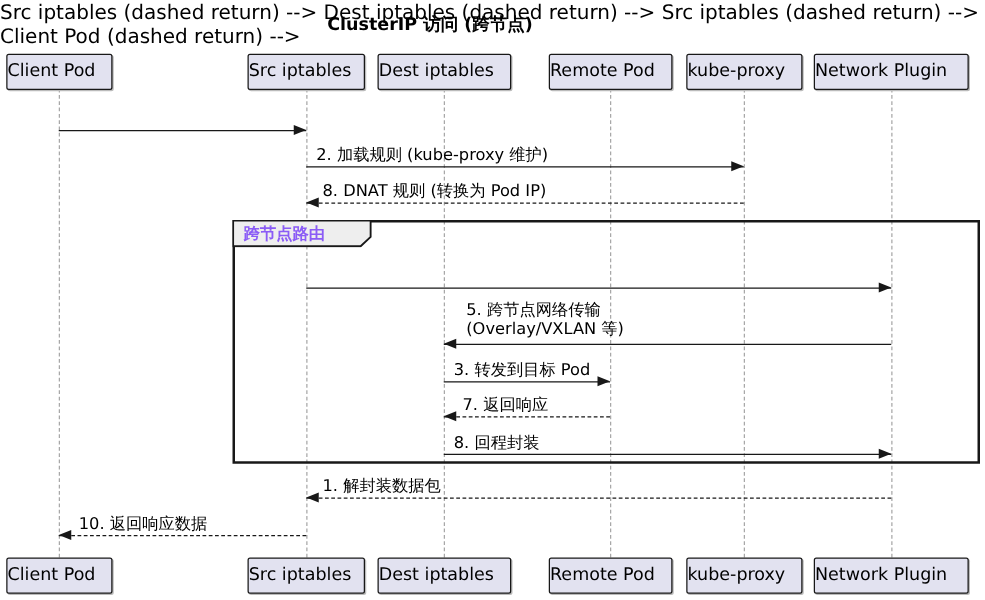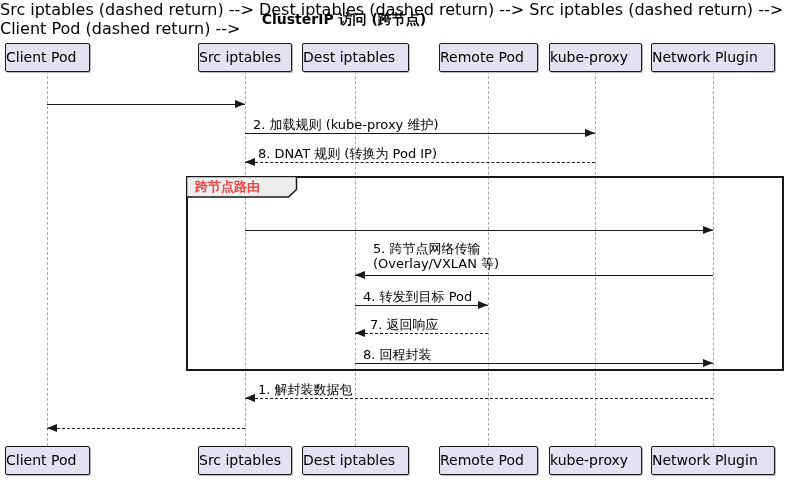--- a/index.html
+++ b/index.html
@@ -77,21 +77,21 @@
     position: absolute;
     left: 186px; top: 176px;
     width: 112px; height: 22px;
   }
   .frame-label svg { position: absolute; left: 0; top: 0; }
   .frame-label .txt {
     position: absolute;
     left: 9px; top: 2px;
     font-size: 13px;
     font-weight: bold;
-    color: #ef4444;
+    color: #8b5cf6;
     white-space: nowrap;
   }
 </style>
 </head>
 <body>
 
 <div id="diagram">
 
   <div class="title">ClusterIP 访问 (跨节点)</div>
 
@@ -137,40 +137,41 @@
   
   <div class="arrow-line" style="left:245px; top:230px; width:468px"></div>
   <div class="head right" style="left:703px; top:226px"></div>
 
   
   <div class="msg-label" style="left:373px; top:241px"><span>5. 跨节点网络传输</span><br><span>(Overlay/VXLAN 等)</span></div>
   <div class="arrow-line" style="left:355px; top:275px; width:358px"></div>
   <div class="head left" style="left:355px; top:271px"></div>
 
   
-  <div class="msg-label" style="left:363px; top:289px">4. 转发到目标 Pod</div>
+  <div class="msg-label" style="left:363px; top:289px">3. 转发到目标 Pod</div>
   <div class="arrow-line" style="left:355px; top:305px; width:133px"></div>
   <div class="head right" style="left:478px; top:301px"></div>
 
    Dest iptables (dashed return) --&gt;
   <div class="msg-label" style="left:370px; top:317px">7. 返回响应</div>
   <div class="arrow-line dashed" style="left:355px; top:333px; width:133px"></div>
   <div class="head left" style="left:355px; top:329px"></div>
 
   
   <div class="msg-label" style="left:363px; top:347px">8. 回程封装</div>
   <div class="arrow-line" style="left:355px; top:363px; width:358px"></div>
   <div class="head right" style="left:703px; top:359px"></div>
 
    Src iptables (dashed return) --&gt;
   <div class="msg-label" style="left:258px; top:382px">1. 解封装数据包</div>
   <div class="arrow-line dashed" style="left:245px; top:398px; width:468px"></div>
   <div class="head left" style="left:245px; top:394px"></div>
 
    Client Pod (dashed return) --&gt;
+  <div class="msg-label" style="left:63px; top:412px">10. 返回响应数据</div>
   <div class="arrow-line dashed" style="left:47px; top:428px; width:198px"></div>
   <div class="head left" style="left:47px; top:424px"></div>
 
   
   <div class="pbox" style="left:5px;   top:446px; width:85px">Client Pod</div>
   <div class="pbox" style="left:198px; top:446px; width:94px">Src iptables</div>
   <div class="pbox" style="left:302px; top:446px; width:107px">Dest iptables</div>
   <div class="pbox" style="left:439px; top:446px; width:99px">Remote Pod</div>
   <div class="pbox" style="left:549px; top:446px; width:93px">kube-proxy</div>
   <div class="pbox" style="left:651px; top:446px; width:124px">Network Plugin</div>

